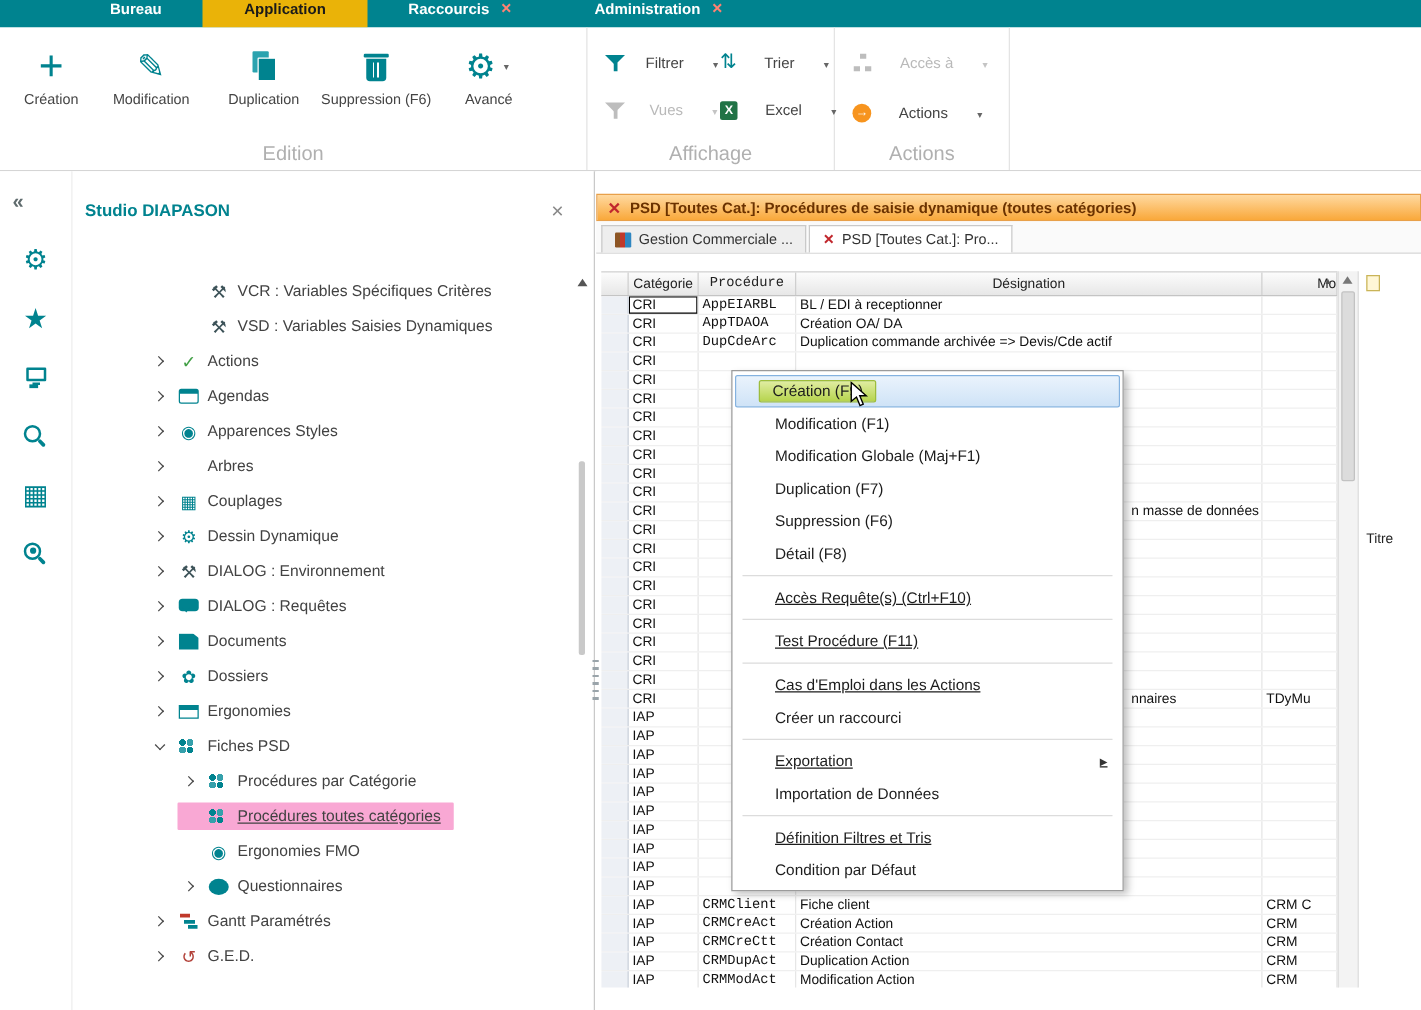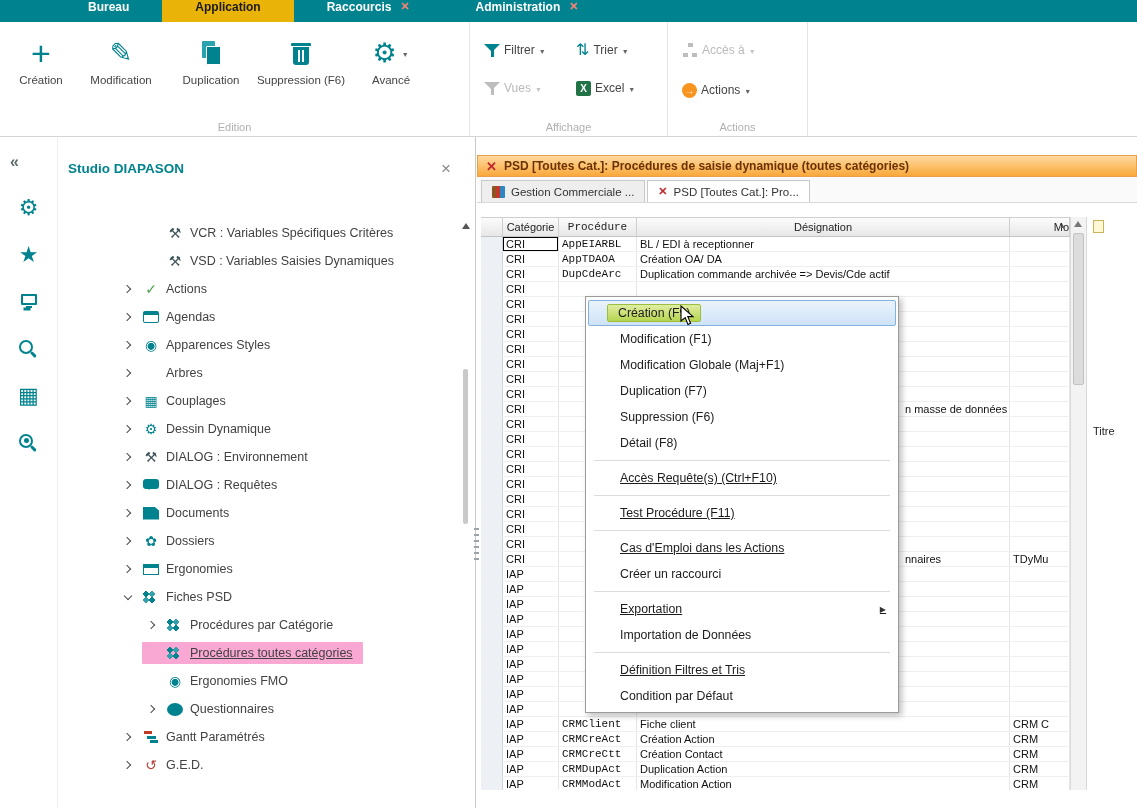--- a/index.html
+++ b/index.html
@@ -11,31 +11,31 @@
              display:flex; padding-left:55px; box-sizing:border-box; }
   .mtab { display:flex; align-items:flex-start; gap:9px; padding:0 33px; color:#fff;
           font-size:12px; font-weight:bold; }
   .mtab.active { background:#eab308; color:#1a1a1a; }
   .mtab .ico-psd-icon { color:#ff8273; font-size:11px; font-weight:bold; }
 
   
   .ribbon { position:absolute; top:22px; left:0; right:0; height:115px; background:#fff;
             border-bottom:1px solid #d5d5d5; display:flex; box-sizing:border-box; }
   .rgroup { position:relative; border-right:1px solid #e4e4e4; box-sizing:border-box; }
-  .glabel { position:absolute; bottom:3px; left:0; right:0; text-align:center; font-size:11px; color:#b0b0b0; }
+  .glabel { position:absolute; bottom:3px; left:0; right:0; text-align:center; font-size:16px; color:#b0b0b0; }
   .g-edition { width:470px; display:flex; padding:6px 4px 18px 6px; }
   .bigbtn { width:90px; display:flex; flex-direction:column; align-items:center; text-align:center;
             padding-top:4px; font-size:11.5px; color:#444; }
   .bigbtn:first-child { width:70px; }
   .icobox { height:42px; display:flex; align-items:center; justify-content:center; gap:4px; }
   .icobox .glyph { font-size:27px; color:#00838F; line-height:1; }
   .glyph.ico-plus-icon { font-size:34px; font-weight:300; }
   .g-aff { width:198px; padding:16px 0 18px 14px; }
   .grid2 { display:grid; grid-template-columns:92px 96px; row-gap:14px; }
-  .sbtn { display:flex; align-items:center; gap:4px; height:24px; font-size:12px; color:#444; }
+  .sbtn { display:flex; align-items:center; gap:22px; height:24px; font-size:12px; color:#444; }
   .sbtn .glyph { font-size:16px; color:#00838F; line-height:1; }
   .g-act { width:140px; padding:16px 0 18px 14px; display:flex; flex-direction:column; gap:16px; }
   .dis { color:#b9b9b9 !important; }
   .caret { width:9px; display:inline-block; }
   .caret::before { content:"▼"; font-size:7px; color:#666; }
   .dis .caret::before { color:#c4c4c4; }
 
   
   .ico { display:inline-flex; align-items:center; justify-content:center; }
   .ico-funnel-icon, .ico-views-funnel-icon { position:relative; width:16px; height:15px; color:#00838F; }

